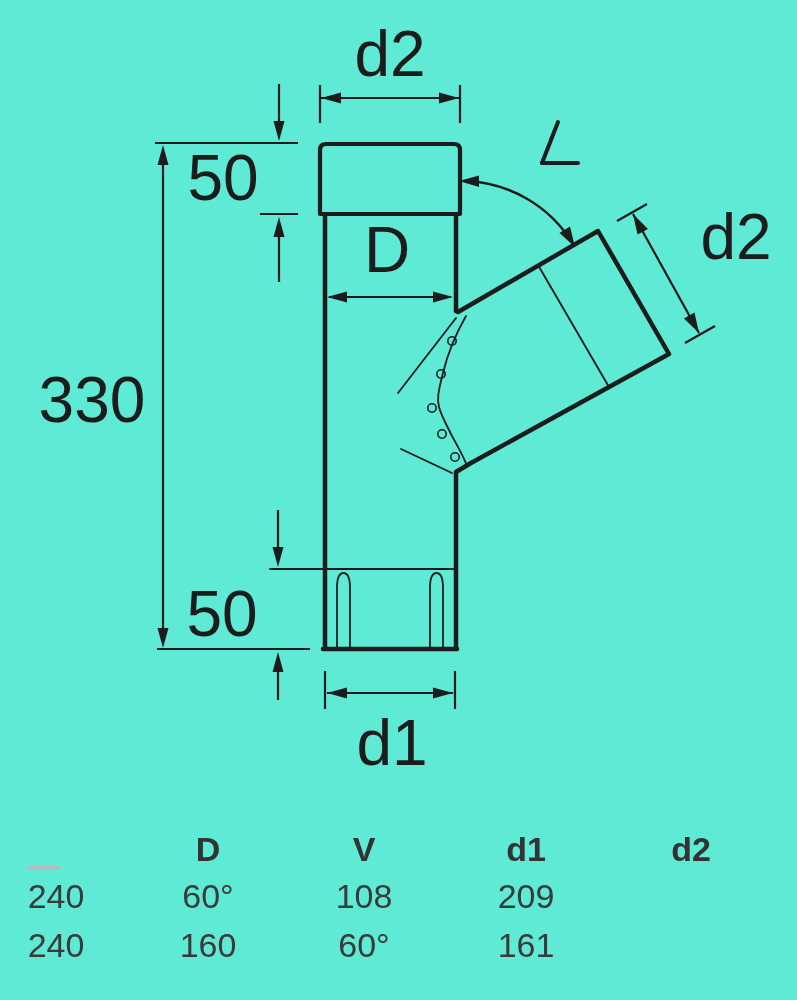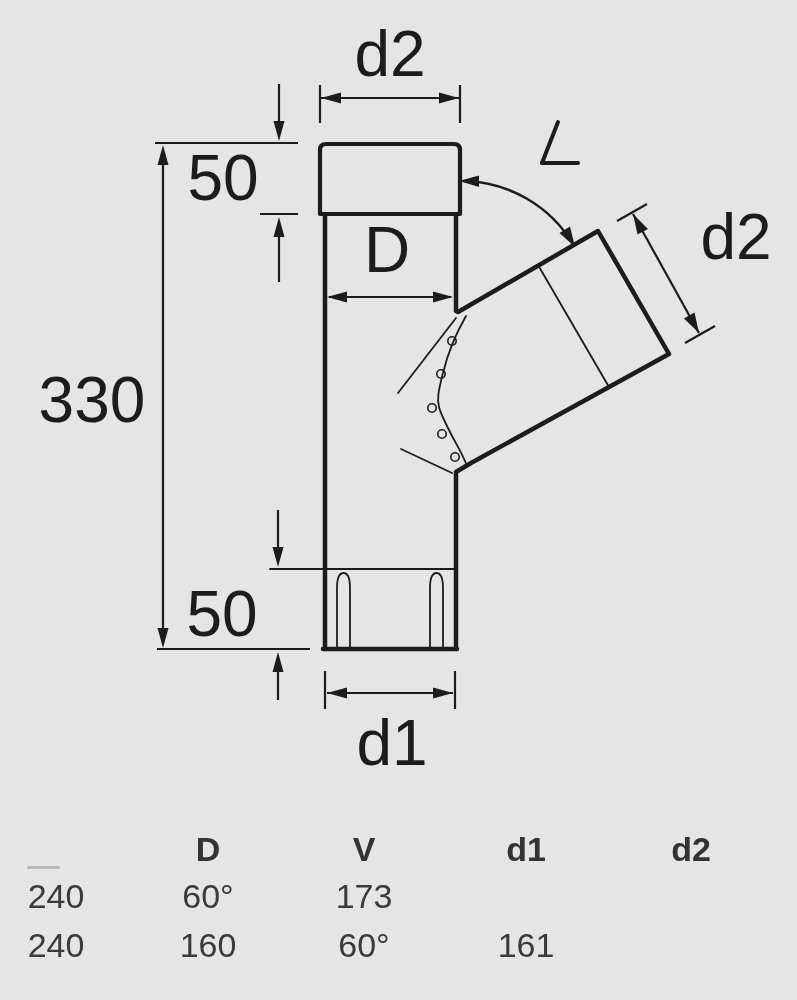--- a/index.html
+++ b/index.html
@@ -1,17 +1,17 @@
 <!DOCTYPE html>
 <html><head>
 <meta charset="utf-8">
 <style>
   html,body{margin:0;padding:0;background:#ffffff;}
   .stage{
-    position:relative;width:797px;height:1000px;background:#e5e5e5;
+    position:relative;width:797px;height:1000px;background:#5eead4;
     font-family:"Liberation Sans", sans-serif;overflow:hidden;
   }
   .stage svg{position:absolute;left:0;top:0;}
   svg text{
     font-family:"Liberation Sans", sans-serif;
     fill:#1c1c1c;
   }
   .dim-label{font-size:64px;}
   .spec-table{
     position:absolute;left:0;top:826px;width:797px;
@@ -144,21 +144,22 @@
     <div class="spec-row header">
       <div class="spec-cell"></div>
       <div class="spec-cell">D</div>
       <div class="spec-cell">V</div>
       <div class="spec-cell">d1</div>
       <div class="spec-cell">d2</div>
     </div>
     <div class="spec-row">
       <div class="spec-cell">240</div>
       <div class="spec-cell">60°</div>
-      <div class="spec-cell">173</div>
+      <div class="spec-cell">108</div>
+      <div class="spec-cell">209</div>
     </div>
     <div class="spec-row">
       <div class="spec-cell">240</div>
       <div class="spec-cell">160</div>
       <div class="spec-cell">60°</div>
       <div class="spec-cell">161</div>
     </div>
   </div>
 
   <div class="artifact-dash"></div>

